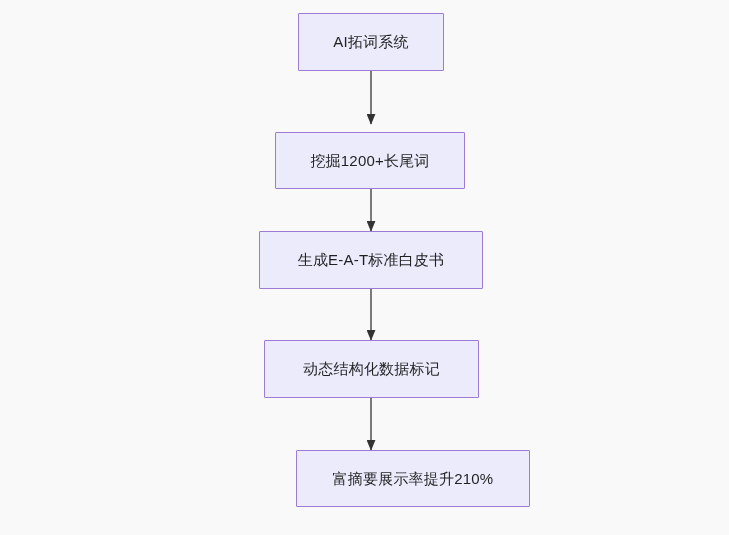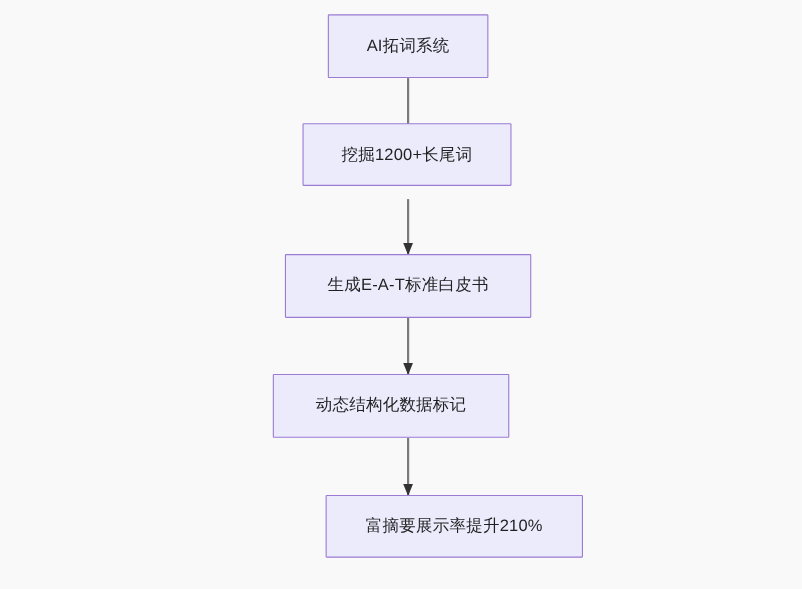--- a/index.html
+++ b/index.html
@@ -62,29 +62,29 @@
 
     <line x1="371" y1="289" x2="371" y2="340" stroke="#7a7a7a" stroke-width="2" marker-end="url(#arrowhead)"></line>
 
     <line x1="371" y1="398" x2="371" y2="450" stroke="#7a7a7a" stroke-width="2" marker-end="url(#arrowhead)"></line>
   </svg>
 
   <div class="node" style="left:298px; top:13px; width:146px; height:58px;">
     <span class="node-label">AI拓词系统</span>
   </div>
 
-  <div class="node" style="left:275px; top:112px; width:190px; height:57px;">
+  <div class="node" style="left:275px; top:132px; width:190px; height:57px;">
     <span class="node-label">挖掘1200+长尾词</span>
   </div>
 
   <div class="node" style="left:259px; top:231px; width:224px; height:58px;text-align:center;">
     <span class="node-label">生成E-A-T标准白皮书</span>
   </div>
 
-  <div class="node" style="left:248px; top:340px; width:215px; height:58px;">
+  <div class="node" style="left:264px; top:340px; width:215px; height:58px;">
     <span class="node-label">动态结构化数据标记</span>
   </div>
 
   <div class="node" style="left:254px; top:450px; width:234px; height:57px;margin-left:42px;">
     <span class="node-label">富摘要展示率提升210%</span>
   </div>
 
 </div>
 
 </body></html>

